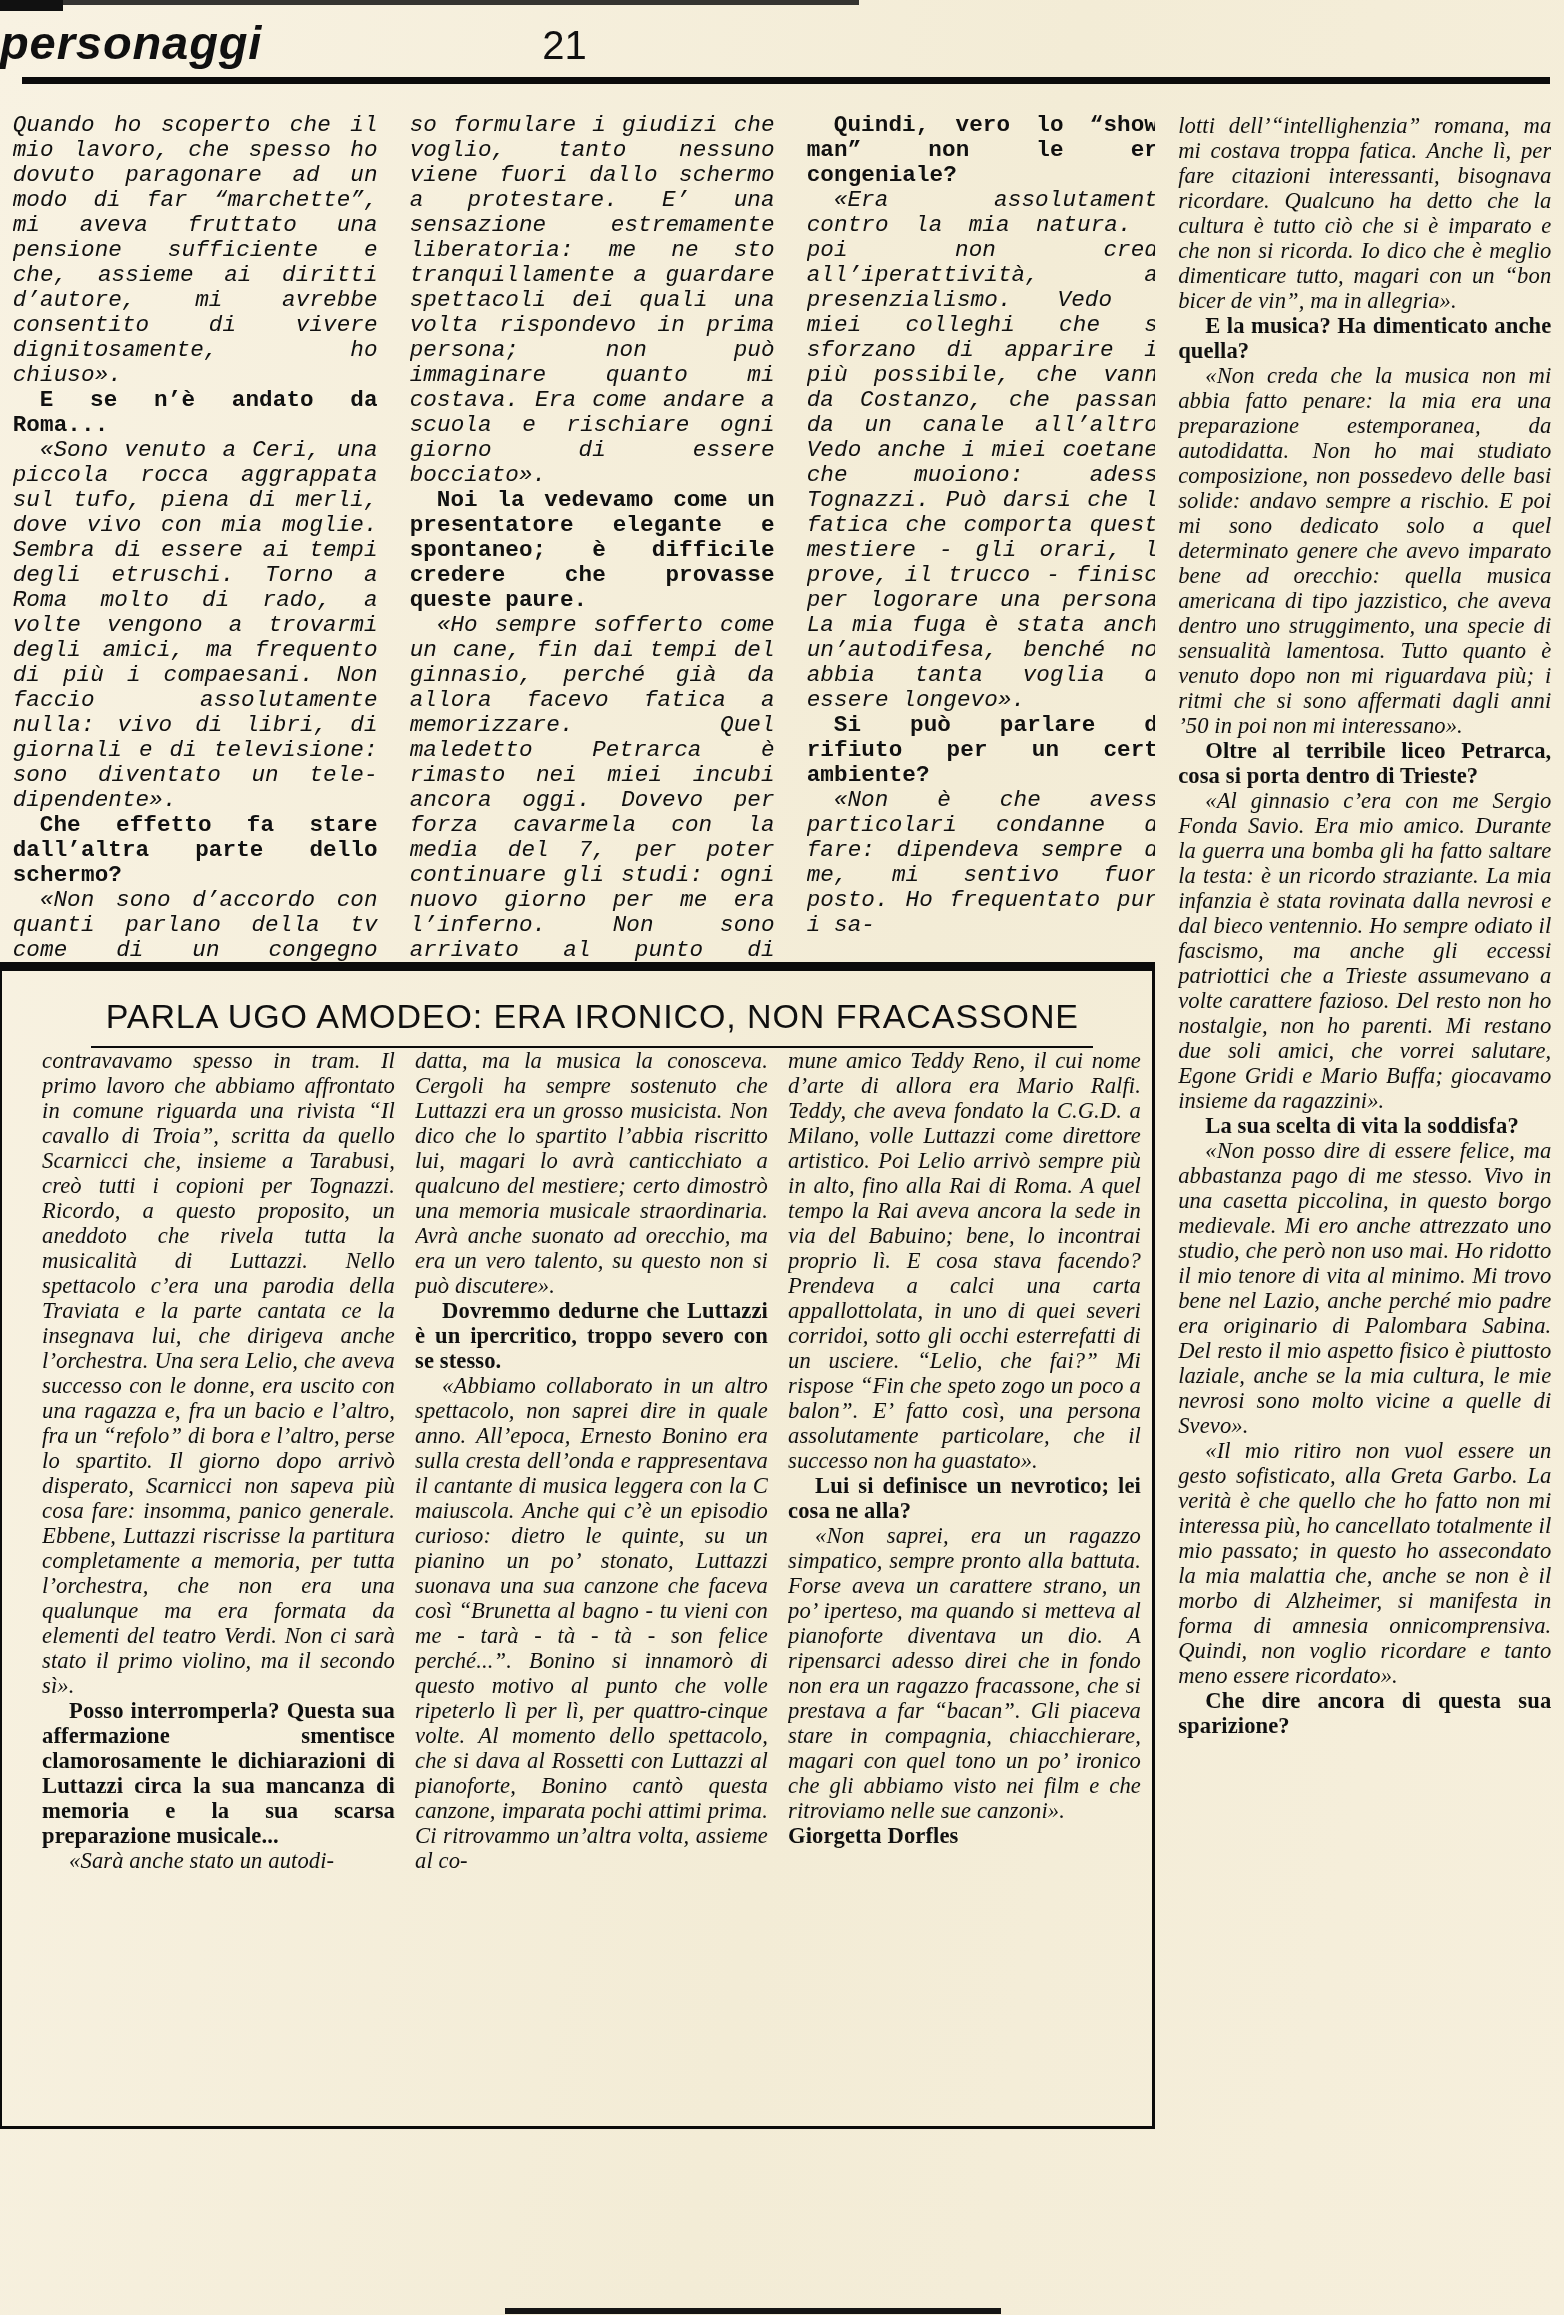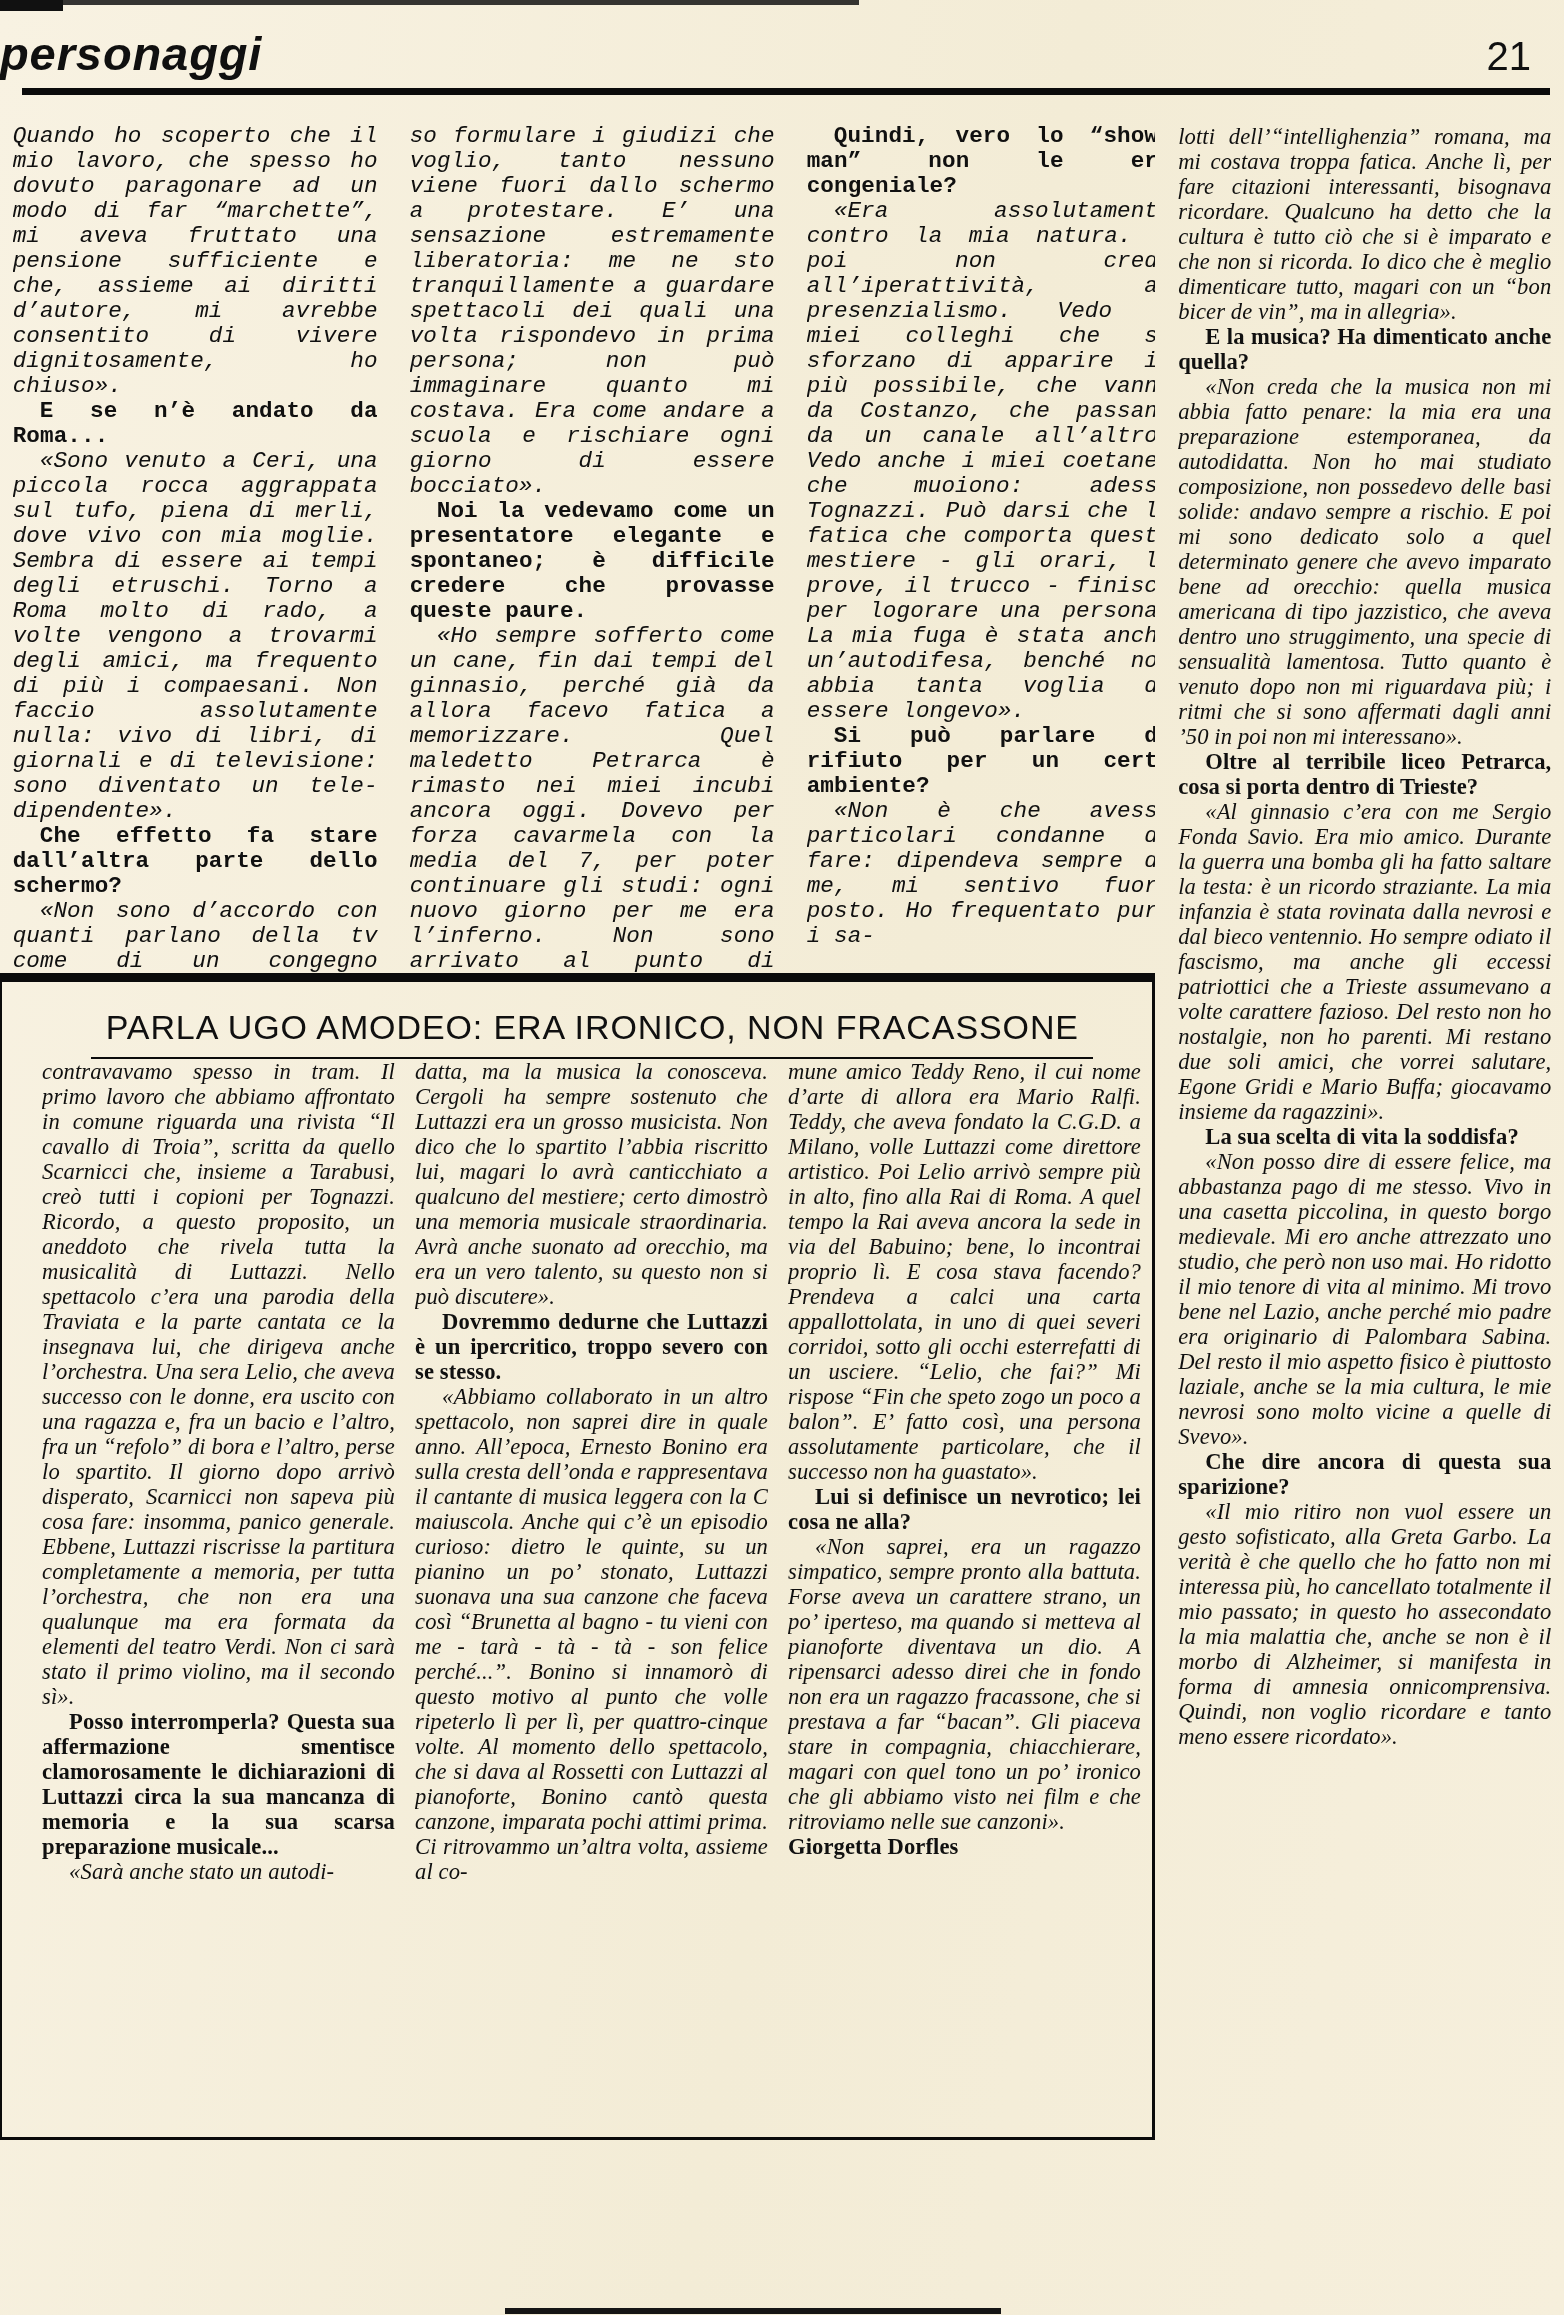--- a/index.html
+++ b/index.html
@@ -3,21 +3,21 @@
 <meta charset="utf-8">
 <style>
   html,body { margin:0; padding:0; }
   body {
     width:1564px; height:2316px; overflow:hidden; position:relative;
     background:linear-gradient(100deg,#f8f2e2 0%,#f3ecd6 55%,#f6efdc 100%);
     color:#101010; font-family:"Liberation Serif", serif;
   }
   .top-artifact { position:absolute; top:0; left:0; width:859px; height:4.5px; background:#131313; opacity:.85; }
   .corner-blob { position:absolute; top:0; left:0; width:63px; height:11px; background:#111; }
-  .masthead { display:flex; align-items:baseline; justify-content:space-between; padding:26px 33px 0 0; }
+  .masthead { display:flex; align-items:baseline; justify-content:flex-start; padding:15px 33px 0 0; }
   .section-title { font-family:"Liberation Sans",sans-serif; font-style:italic; font-weight:700; font-size:47px; letter-spacing:0.9px; }
   .page-number { font-family:"Liberation Sans",sans-serif; font-weight:400; font-size:40px; margin-left:280px; }
   .header-rule { height:7.2px; background:#0b0b0b; margin:7.2px 14.5px 0 22px; }
 
   .content { display:flex; gap:23.5px; padding:0 12.7px; margin-top:29px; }
   .left-zone { width:1142px; flex:none; }
   .top-grid { display:flex; gap:32px; height:849px; overflow:hidden;font-family:Liberation Mono, monospace; }
   .top-grid .col { width:365px; flex:none; overflow:hidden; }
   .col4 { flex:1; overflow:hidden; }
 
@@ -110,20 +110,20 @@
     </div>
 
     <aside class="col4">
       <p class="para cont">lotti dell’“intellighenzia” romana, ma mi costava troppa fatica. Anche lì, per fare citazioni interessanti, bisognava ricordare. Qualcuno ha detto che la cultura è tutto ciò che si è imparato e che non si ricorda. Io dico che è meglio dimenticare tutto, magari con un “bon bicer de vin”, ma in allegria».</p>
       <p class="para q">E la musica? Ha dimenticato anche quella?</p>
       <p class="para ans">«Non creda che la musica non mi abbia fatto penare: la mia era una preparazione estemporanea, da autodidatta. Non ho mai studiato composizione, non possedevo delle basi solide: andavo sempre a rischio. E poi mi sono dedicato solo a quel determinato genere che avevo imparato bene ad orecchio: quella musica americana di tipo jazzistico, che aveva dentro uno struggimento, una specie di sensualità lamentosa. Tutto quanto è venuto dopo non mi riguardava più; i ritmi che si sono affermati dagli anni ’50 in poi non mi interessano».</p>
       <p class="para q">Oltre al terribile liceo Petrarca, cosa si porta dentro di Trieste?</p>
       <p class="para ans">«Al ginnasio c’era con me Sergio Fonda Savio. Era mio amico. Durante la guerra una bomba gli ha fatto saltare la testa: è un ricordo straziante. La mia infanzia è stata rovinata dalla nevrosi e dal bieco ventennio. Ho sempre odiato il fascismo, ma anche gli eccessi patriottici che a Trieste assumevano a volte carattere fazioso. Del resto non ho nostalgie, non ho parenti. Mi restano due soli amici, che vorrei salutare, Egone Gridi e Mario Buffa; giocavamo insieme da ragazzini».</p>
       <p class="para q">La sua scelta di vita la soddisfa?</p>
       <p class="para ans">«Non posso dire di essere felice, ma abbastanza pago di me stesso. Vivo in una casetta piccolina, in questo borgo medievale. Mi ero anche attrezzato uno studio, che però non uso mai. Ho ridotto il mio tenore di vita al minimo. Mi trovo bene nel Lazio, anche perché mio padre era originario di Palombara Sabina. Del resto il mio aspetto fisico è piuttosto laziale, anche se la mia cultura, le mie nevrosi sono molto vicine a quelle di Svevo».</p>
+      <p class="para ans">«Il mio ritiro non vuol essere un gesto sofisticato, alla Greta Garbo. La verità è che quello che ho fatto non mi interessa più, ho cancellato totalmente il mio passato; in questo ho assecondato la mia malattia che, anche se non è il morbo di Alzheimer, si manifesta in forma di amnesia onnicomprensiva. Quindi, non voglio ricordare e tanto meno essere ricordato».</p>
       <p class="para q">Che dire ancora di questa sua sparizione?</p>
-      <p class="para ans">«Il mio ritiro non vuol essere un gesto sofisticato, alla Greta Garbo. La verità è che quello che ho fatto non mi interessa più, ho cancellato totalmente il mio passato; in questo ho assecondato la mia malattia che, anche se non è il morbo di Alzheimer, si manifesta in forma di amnesia onnicomprensiva. Quindi, non voglio ricordare e tanto meno essere ricordato».</p>
     </aside>
   </div>
 
   <div class="bottom-mark"></div>
 </div>
 
 
 </body></html>

